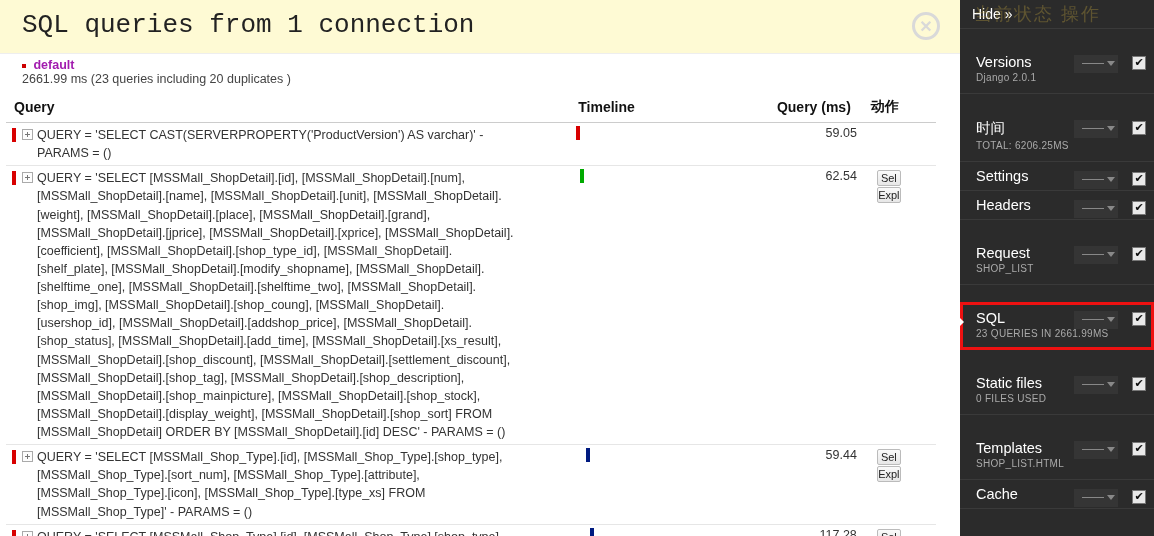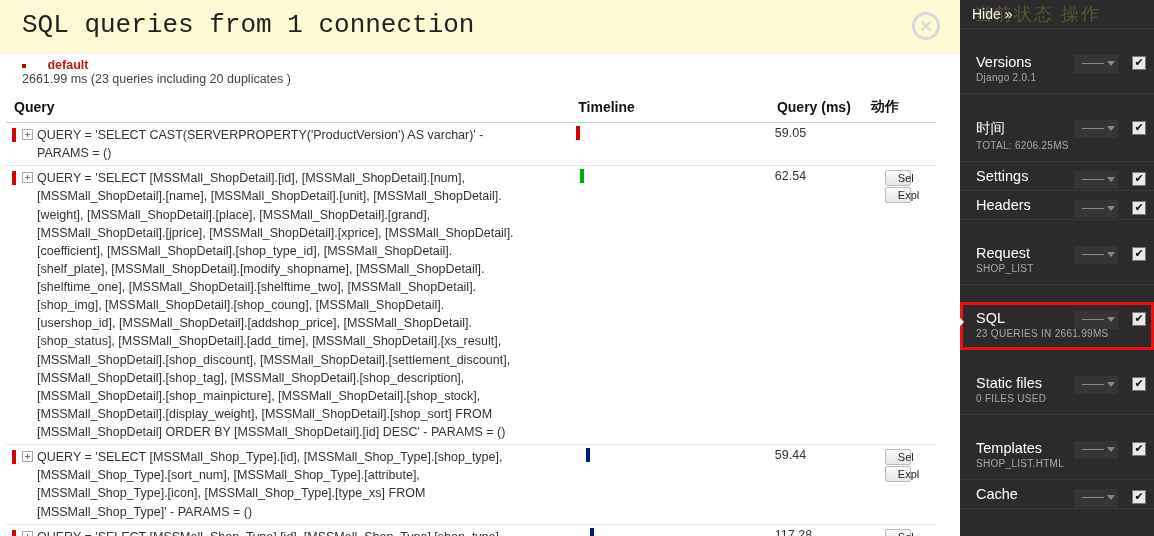--- a/index.html
+++ b/index.html
@@ -8,21 +8,21 @@
   .page { position: relative; width: 1154px; height: 536px; }
 
   
   .main { position: absolute; left: 0; top: 0; width: 960px; height: 536px; }
 
   .banner { position: relative; background: #fefad4; height: 54px; border-bottom: 1px solid #eee; }
   .banner h1 { font-weight: 300; font-size: 26px; color: #222; padding: 10px 0 0 22px; font-family: Liberation Mono, monospace; }
   .close-btn { position: absolute; right: 20px; top: 12px; width: 28px; height: 28px; border-radius: 50%; border: 3px solid #d9d9d9; display: flex; align-items: center; justify-content: center; color: #d9d9d9; font-size: 16px; font-weight: bold; cursor: pointer; }
 
   .summary-block { padding: 4px 22px 6px 22px; font-size: 12.5px; }
-  .summary-db { color: #b91c1c; font-weight: bold; margin-left: 14px; }
+  .summary-db { color: #a21caf; font-weight: bold; }
   .summary-line { color: #444; }
 
   .table-wrap { height: calc(536px - 54px - 0px); overflow-y: auto; overflow-x: hidden; }
   
   .table-wrap::-webkit-scrollbar { width: 16px; }
   .table-wrap::-webkit-scrollbar-track { background: #f0f0f0; }
   .table-wrap::-webkit-scrollbar-thumb { background: #c8c8c8; }
 
   table.sql { width: 930px; margin-left: 6px; border-collapse: collapse; }
   table.sql th { text-align: left; font-weight: bold; font-size: 14px; padding: 6px 6px 6px 8px; border-bottom: 1px solid #ccc; color: #111; }
@@ -42,24 +42,24 @@
   .expand { display:inline-block; width:11px; height:11px; border:1px solid #aaa; margin: 3px 4px 0 2px; vertical-align: top; position:relative; background:#fdfdfd; cursor:pointer;}
   .expand::before { content:""; position:absolute; left:2px; right:2px; top:4px; height:1px; background:#777; }
   .expand::after  { content:""; position:absolute; top:2px; bottom:2px; left:4px; width:1px; background:#777; }
 
   .query-cell { width:540px; }
   .query-text { display:inline-block; width: 480px; color:#333; line-height:1.45; }
 
   .timeline-cell { width:190px; text-align:left; position:relative; padding-top:5px; }
   .tl-bar { display:inline-block; height:14px; width:4px; }
 
-  .time-cell { width:90px; text-align:left; padding-right:12px; color:#222;}
+  .time-cell { width:90px; text-align:right; padding-right:12px; color:#222;}
 
   .action-cell { width:70px; }
-  .btn-mini { display:block; width:24px; font-size:11px; text-align:center; border:1px solid #bbb; background: linear-gradient(#fafafa,#e7e7e7); color:#222; margin:1px 16px; padding:1px 12px; cursor:pointer; border-radius:2px;}
+  .btn-mini { display:block; width:24px; font-size:11px; text-align:center; border:1px solid #bbb; background: linear-gradient(#fafafa,#e7e7e7); color:#222; margin:1px 8px; padding:1px 0; cursor:pointer; border-radius:2px;}
 
   
   .sidebar { position:absolute; right:0; top:0; width:194px; height:536px; background:#2b2b2b; color:#eee; font-size:13px; overflow:hidden;}
 
   .hide-link { display:block; padding:6px 10px 6px 12px; color:#fff; font-size:14px; cursor:pointer; border-bottom:1px solid #3a3a3a; }
 
   .panel { position:relative; padding:6px 28px 6px 16px; border-bottom:1px solid #3a3a3a; background:#2b2b2b; cursor:pointer;}
   .panel .title { color:#fff; font-size:14.5px; }
   .panel .sub { color:#aaa; font-size:10px; text-transform:uppercase; letter-spacing:.3px; margin-top:2px; }
   .panel .sub.low { text-transform:none; }

